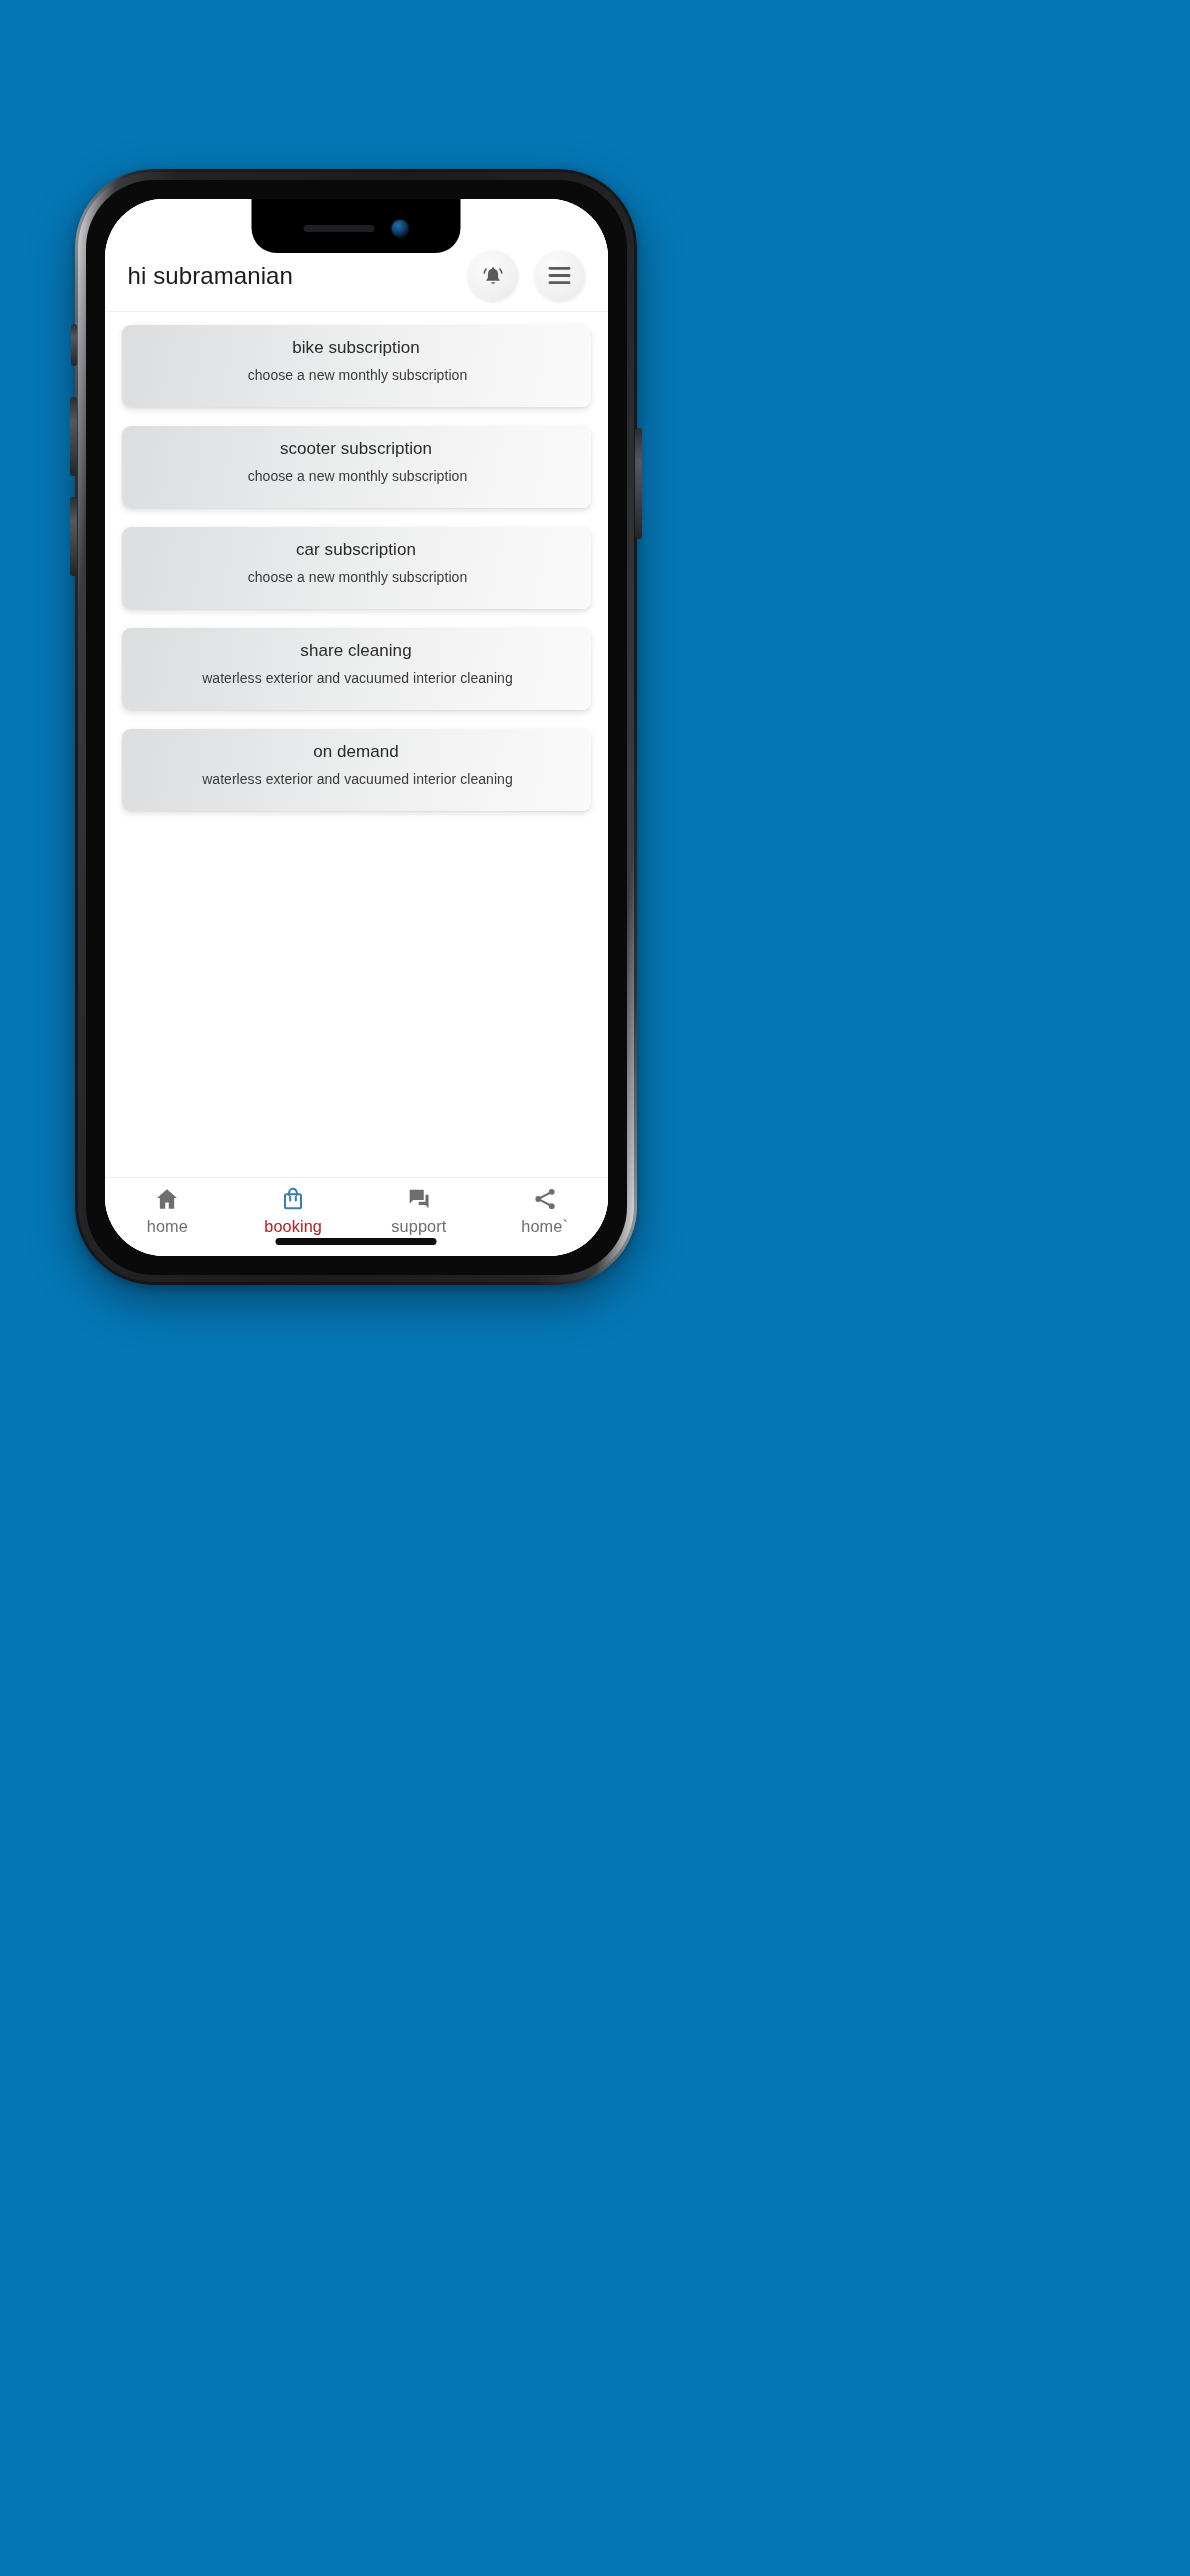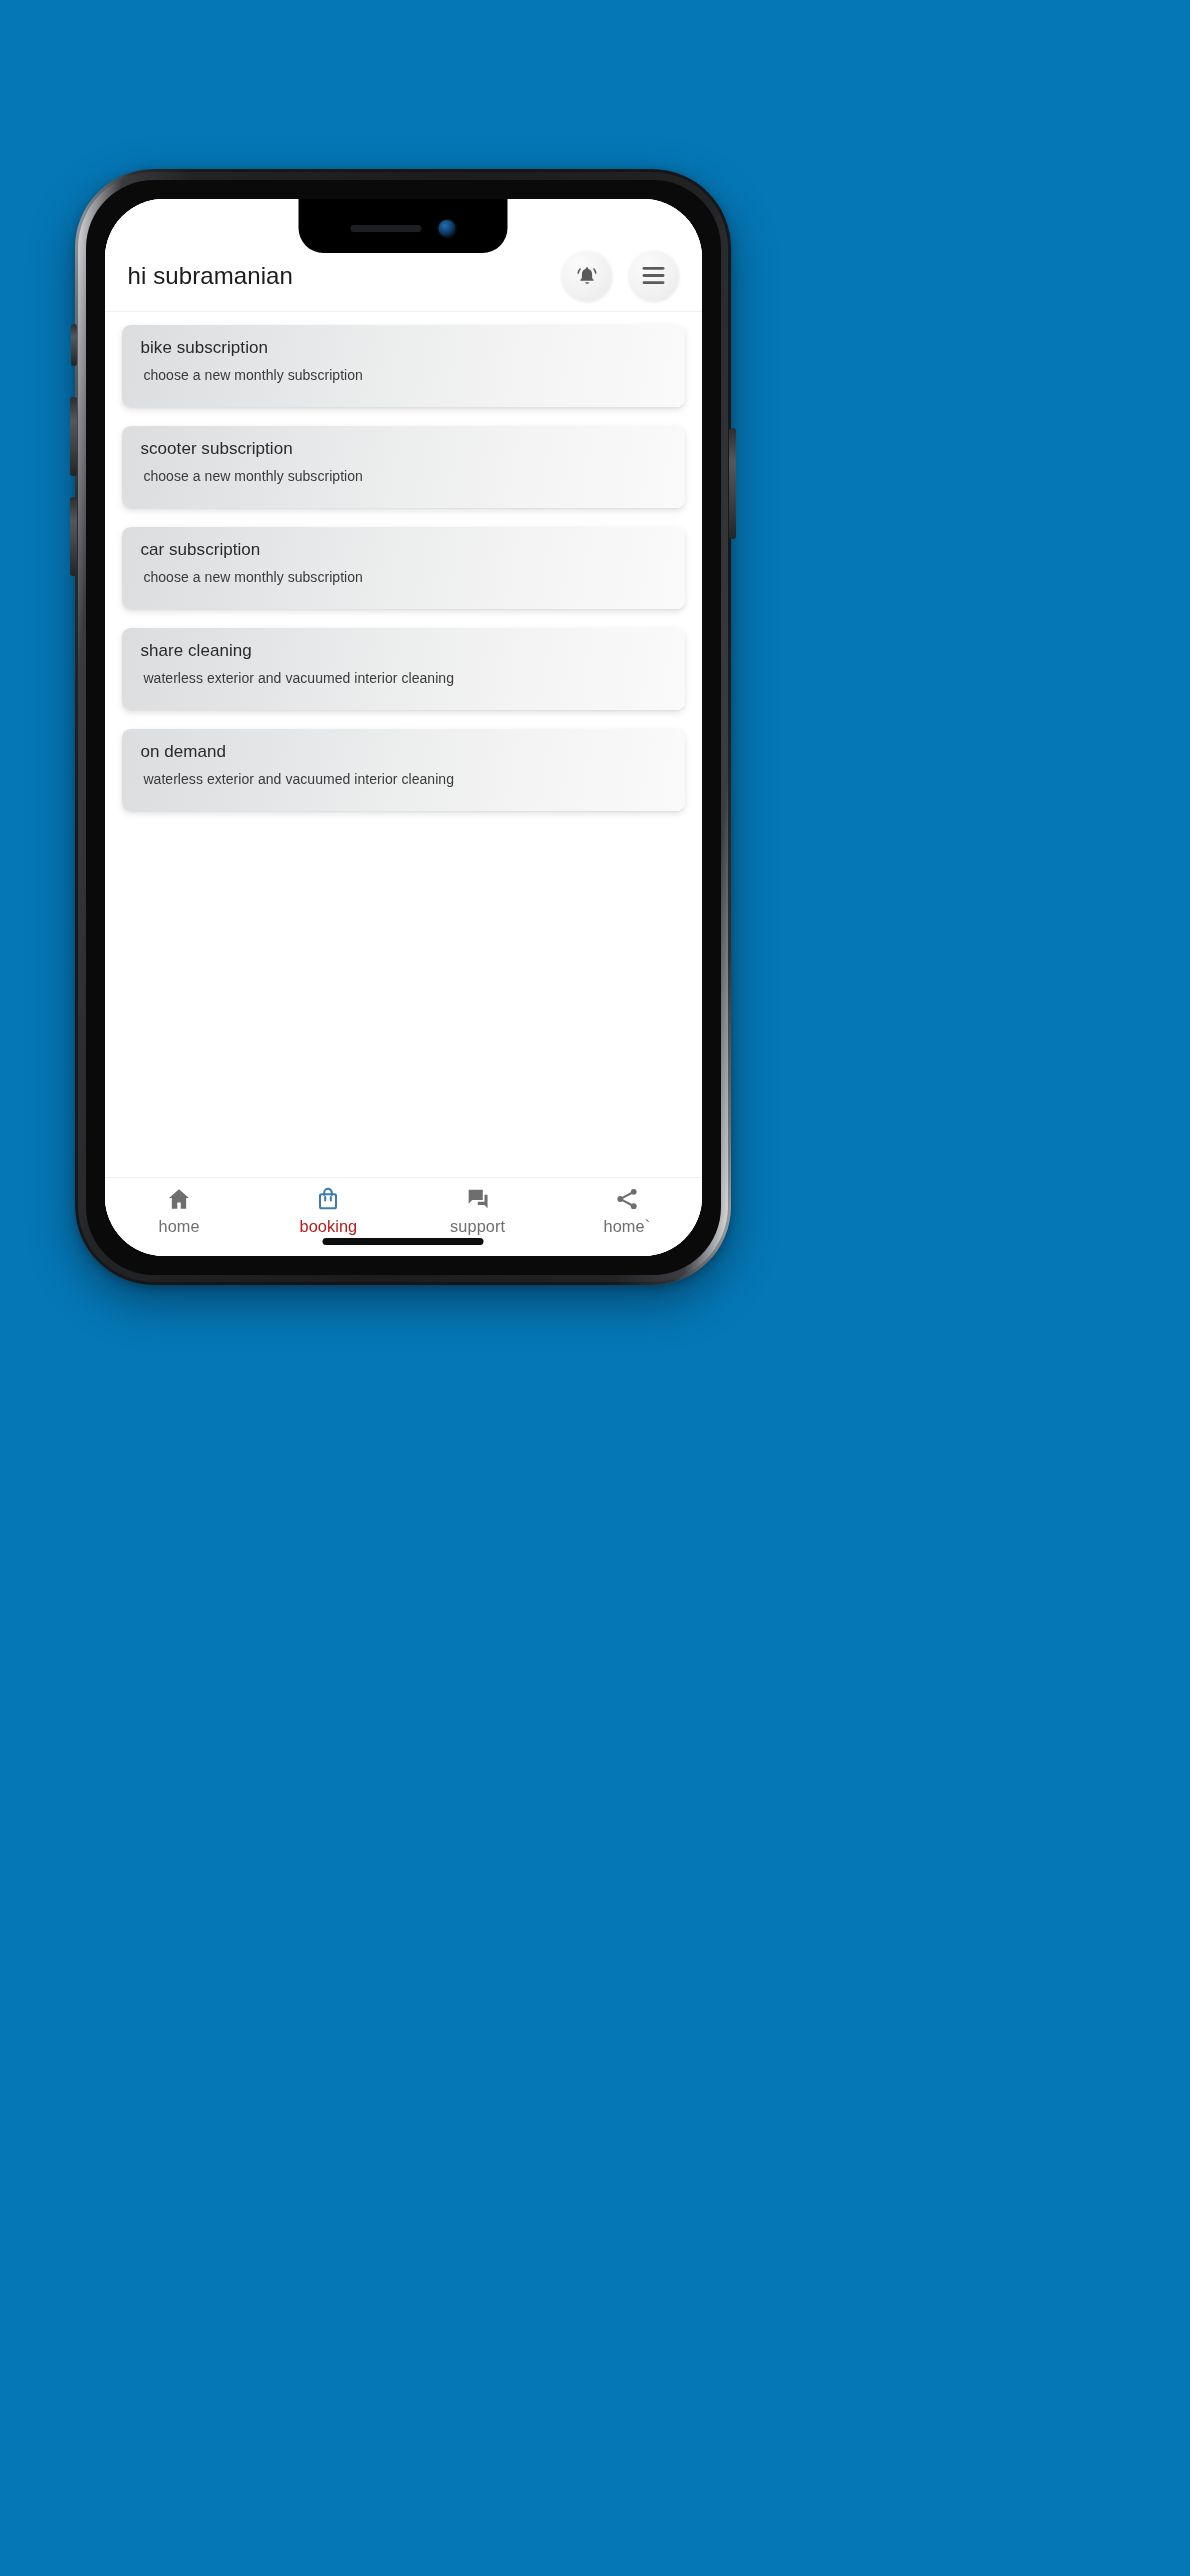--- a/index.html
+++ b/index.html
@@ -14,21 +14,21 @@
     background: #0577b6;
     font-family: "Liberation Sans", sans-serif;
     position: relative;
   }
 
   
   #phone-mockup {
     position: absolute;
     left: 75px;
     top: 169px;
-    width: 656px;
+    width: 562px;
     height: 1116px;
     border-radius: 79px;
     background: linear-gradient(100deg,
         #b9b9bc 0%, #6f7073 3%, #2c2d30 7%,
         #18181a 14%, #141416 50%,
         #18181a 86%, #2f3033 93%, #76777a 97%, #c0c0c3 100%);
     box-shadow: 0 17px 46px rgba(0,0,0,0.38), 0 2.9px 9.6px rgba(0,0,0,0.25);
   }
 
   
@@ -155,20 +155,21 @@
   .service-card {
     position: relative;
     height: 82px;
     margin-bottom: 19px;
     border-radius: 8.6px;
     background: linear-gradient(100deg, #dcdddf 0%, #e3e4e6 22%, #eceded 48%, #f4f4f5 72%, #fafafb 100%);
     box-shadow: 0 2.9px 6.7px rgba(0,0,0,0.11), 0 1px 1.9px rgba(0,0,0,0.05);
     padding: 12.5px 19px 0 19px;
     cursor: pointer;
     overflow: hidden;
+    text-align: center;
   }
   .card-title {
     font-size: 17px;
     font-weight: 400;
     color: #2a2a2a;
     line-height: 1.25;
     margin-bottom: 8.6px;
     letter-spacing: 0.05px;
   }
   .card-subtitle {

